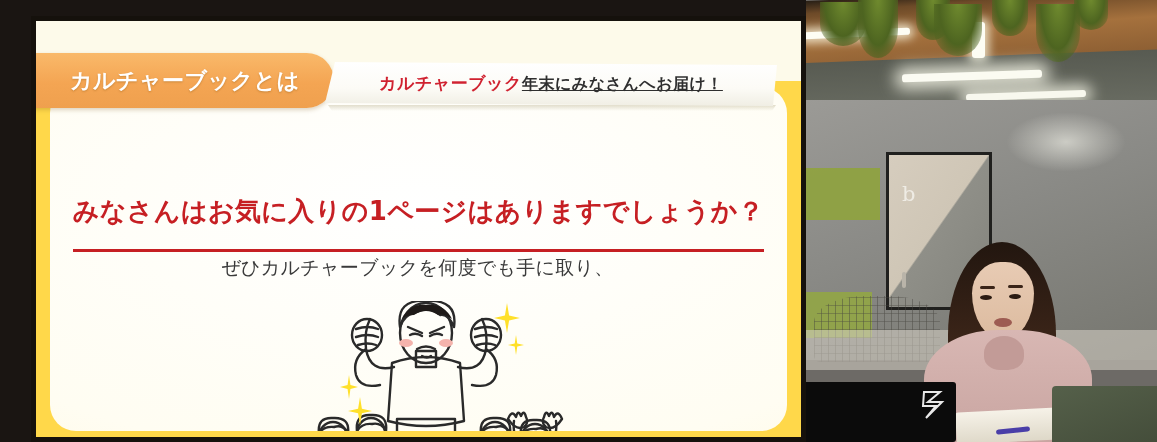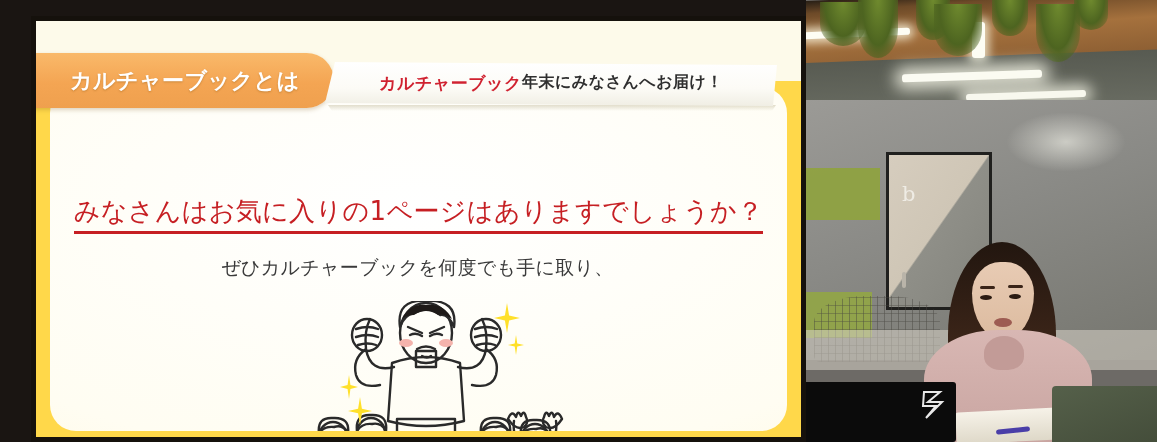--- a/index.html
+++ b/index.html
@@ -80,31 +80,31 @@
     box-shadow:0 2px 4px rgba(120,80,20,.25);}
   .tab-label{color:#ffffff;font-size:22px;font-weight:bold;letter-spacing:.5px;
     text-shadow:0 1px 2px rgba(150,95,25,.45);white-space:nowrap;}
 
   
   .banner{position:absolute;left:289px;top:41px;width:452px;height:44px;
     background:linear-gradient(180deg,#ffffff 0%,#fcfbf6 60%,#f0eee4 100%);
     clip-path:polygon(10px 0, 100% 3px, 448px 100%, 0 41px);
     box-shadow:0 2px 3px rgba(120,110,70,.3);
     display:flex;align-items:center;justify-content:center;}
-  .banner-inner{display:flex;align-items:flex-start;white-space:nowrap;margin-top:-1px;}
+  .banner-inner{display:flex;align-items:flex-end;white-space:nowrap;margin-top:-1px;}
   .banner-red{color:#d02230;font-size:17px;font-weight:bold;letter-spacing:.5px;}
-  .banner-dark{color:#2f2f2f;font-size:16px;font-weight:bold;letter-spacing:.5px;}
+  .banner-dark{color:#2f2f2f;font-size:16px;font-weight:bold;letter-spacing:.5px;text-decoration:underline;}
   .banner-shadow{position:absolute;left:292px;top:84px;width:448px;height:6px;
     background:linear-gradient(180deg,rgba(170,160,120,.35),rgba(170,160,120,0));
     clip-path:polygon(0 0,100% 0,444px 100%,4px 100%);}
 
   
   .headline{position:absolute;left:0;right:0;top:108px;text-align:center;}
-  .headline-text{display:inline-block;color:#c61f23;font-size:26px;font-weight:normal;
-    letter-spacing:.4px;border-bottom:3px solid #c61f23;padding-bottom:3px;line-height:1.25;}
+  .headline-text{display:inline-block;color:#c61f23;font-size:26px;font-weight:bold;
+    letter-spacing:.4px;border-bottom:3px solid #c61f23;padding-bottom:21px;line-height:1.25;}
 
   
   .body-text{position:absolute;left:0;right:2px;top:166px;text-align:center;color:#3a3a3a;
     font-size:19px;line-height:1.55;letter-spacing:.3px;font-weight:500;}
 
   
   .illus{position:absolute;left:246px;top:214px;width:268px;height:212px;}
   .ln{stroke:#2a2a2a;stroke-width:2.4;fill:none;stroke-linecap:round;stroke-linejoin:round;}
 
   .sparkle{position:absolute;background:#ffe02a;

